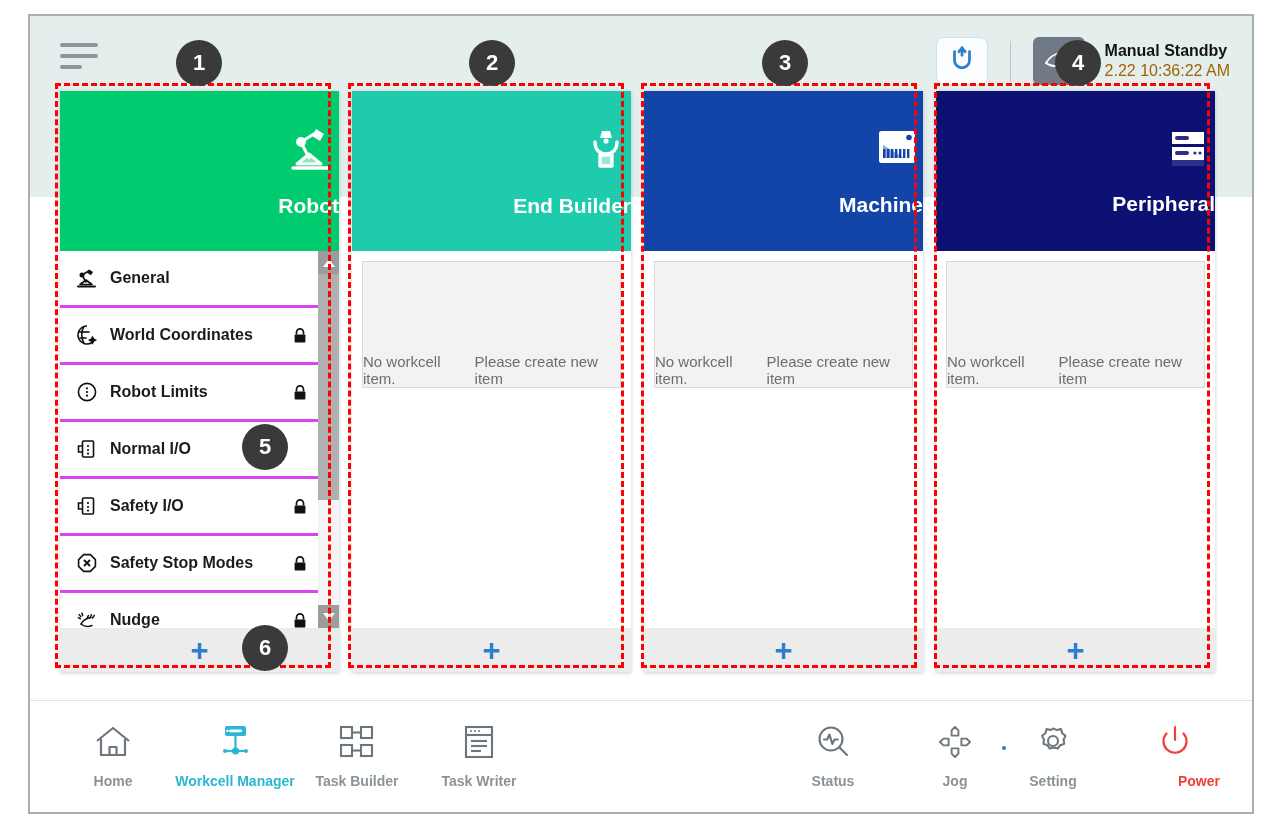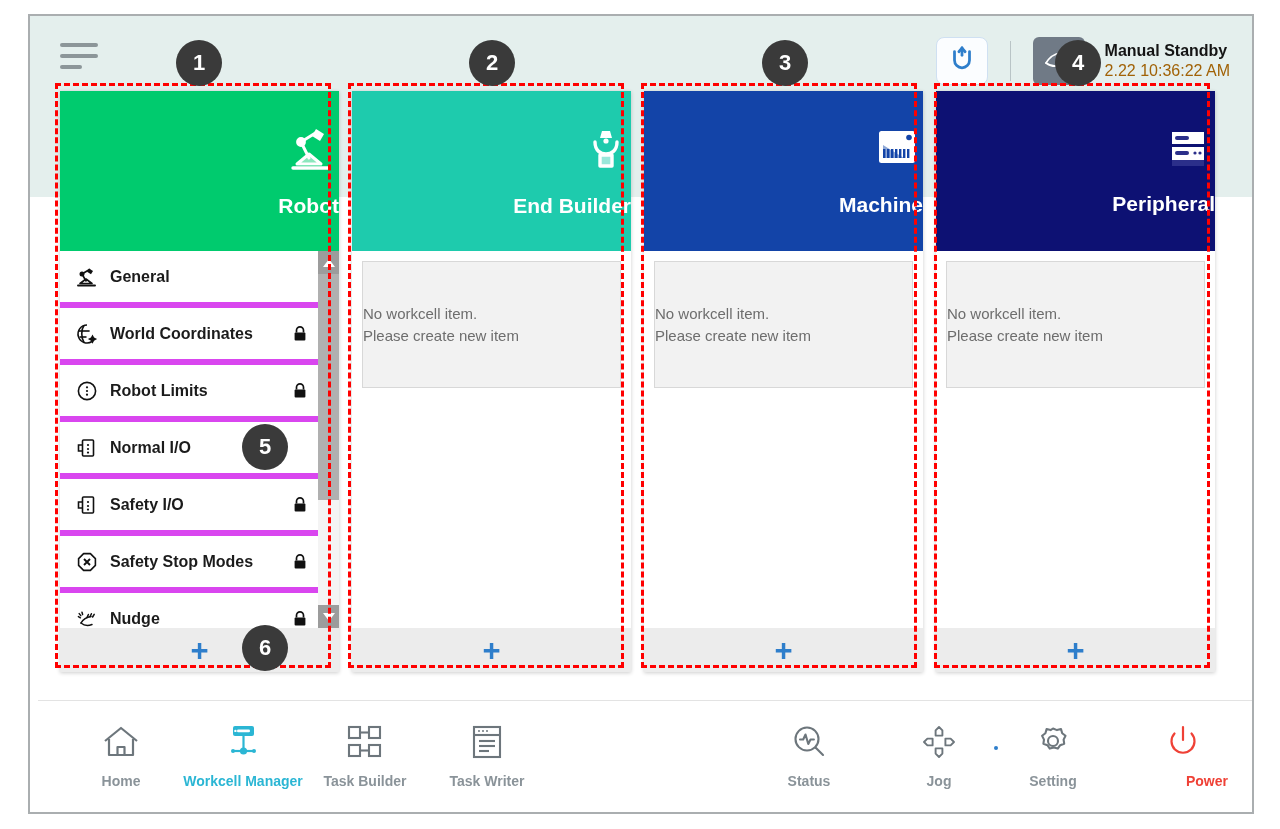--- a/index.html
+++ b/index.html
@@ -85,32 +85,32 @@
     cursor: pointer;
   }
   .plus { font-size: 31px; font-weight: bold; color: #2e7ecb; line-height: 1; }
 
   
   .empty-box {
     margin: 10px 10px 0 10px;
     height: 127px;
     border: 1px solid #d8d8d8;
     background: #f2f2f2;
-    display: flex; flex-direction: column;
-    align-items: flex-start; justify-content: center; gap: 5px;
+    display: flex; flex-direction: row;
+    align-items: flex-end; justify-content: center; gap: 5px;
   }
   .empty-box span { font-size: 15px; color: #6d6d6d; }
 
   
   .list { position: absolute; inset: 0; padding-right: 21px; }
   .list-item {
     height: 57px;
     display: flex; align-items: center;
     padding: 0 9px 0 12px;
-    border-bottom: 6px solid #d946ef;
+    border-bottom: 3px solid #d946ef;
     cursor: pointer;
   }
   .list-item .li-icon { width: 30px; flex: 0 0 30px; display:flex; align-items:center; justify-content:center; }
   .list-item .li-label { font-size: 16px; font-weight: bold; color: #1b1b1b; margin-left: 8px; flex: 1 1 auto; }
   .list-item .li-lock { width: 18px; flex: 0 0 18px; display:flex; align-items:center; justify-content:center; }
 
   
   .sb { position: absolute; right: 0; top: 0; bottom: 0; width: 21px; background: #f4f4f4; }
   .sb-btn {
     position: absolute; left: 0; width: 21px; height: 23px;
@@ -127,24 +127,24 @@
     position: absolute; left: 0; top: 23px; width: 21px; height: 226px;
     background: #b0b0b0; cursor: pointer;
   }
 
   
   .navbar {
     position: absolute; left: 0; bottom: 0;
     width: 100%; height: 112px;
     background: #ffffff;
     border-top: 1px solid #e3e3e3;
-    display: flex; align-items: center; margin-left: 8px;
+    display: flex; align-items: center;
   }
   .nav-left { display: flex; margin-left: 22px; gap: 0; }
-  .nav-right { display: flex; margin-left: auto; margin-right: 16px; gap: 8px; align-items: center; }
+  .nav-right { display: flex; margin-left: auto; margin-right: 16px; gap: 0; align-items: center; }
   .nav-item {
     width: 122px;
     display: flex; flex-direction: column; align-items: center; justify-content: center; gap: 9px;
     cursor: pointer;
   }
   .nav-item .nav-label { font-size: 14px; font-weight: bold; color: #8a9399; white-space: nowrap; }
   .nav-item.active .nav-label { color: #2bb6d4; }
   .nav-item.power .nav-label { color: #ef4136; padding-left: 48px; }
   .nav-dot { width: 4px; height: 4px; border-radius: 50%; background: #2e7ecb; margin: 0 -14px 18px -14px; }
 

